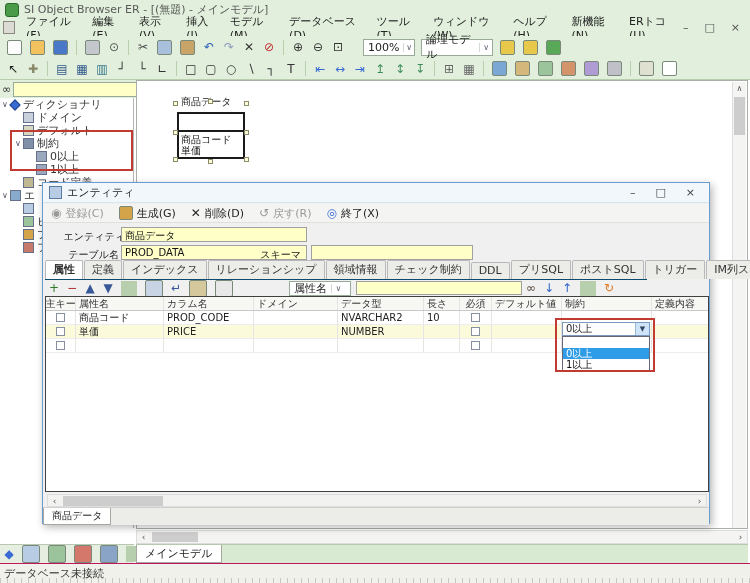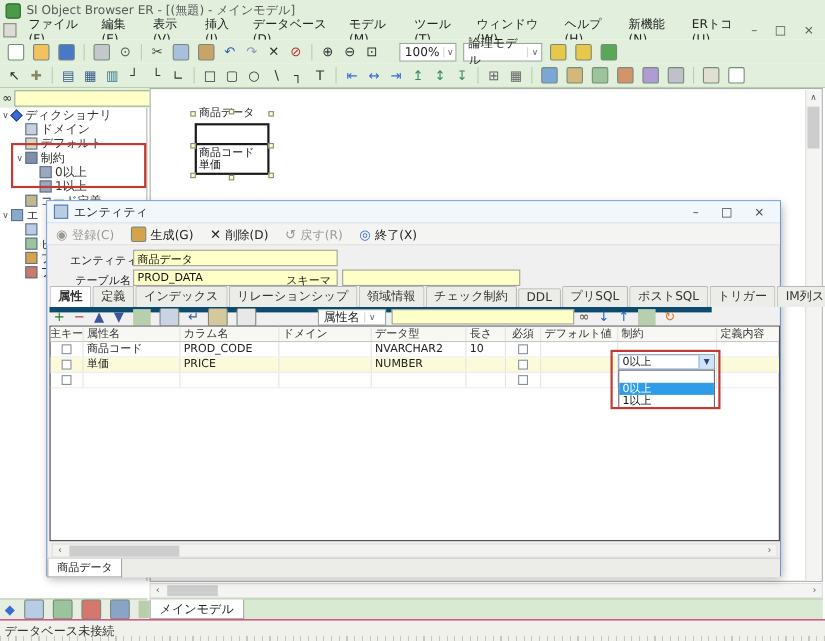--- a/index.html
+++ b/index.html
@@ -76,21 +76,21 @@
   .dlg-ctl{margin-left:auto;display:flex;gap:20px;padding-right:14px;color:#444;font-size:11px;}
   .dlg-tools{position:absolute;left:0;top:21px;width:100%;height:19px;background:#f4f4f2;border-bottom:1px solid #e0e0dc;
              display:flex;align-items:center;padding-left:8px;box-sizing:border-box;}
   .dtb{display:inline-flex;align-items:center;gap:4px;margin-right:15px;font-size:11px;color:#222;}
   .dtb.dis{color:#999;}
   .dtb .g{font-size:12px;}
   .dtb .g.chip{width:12px;height:12px;border:1px solid #7a8a7a;border-radius:2px;display:inline-block;}
   .flabel{position:absolute;font-size:10px;color:#222;text-align:right;width:74px;}
   .ffield{position:absolute;height:15px;background:#ffffc8;border:1px solid #a0a0a0;box-sizing:border-box;
           font-size:10px;padding:1px 3px;color:#111;}
-  .dlg-tabs{position:absolute;left:2px;top:80px;width:602px;height:16px;display:flex;align-items:flex-end;border-bottom:5px solid #0c4a6e;}
+  .dlg-tabs{position:absolute;left:2px;top:80px;width:602px;height:16px;display:flex;align-items:flex-end;border-bottom:1px solid #0c4a6e;}
   .dtab{padding:1px 7px 2px;border:1px solid #b8b8b8;border-bottom:none;background:#ecece8;margin-right:1px;
         font-size:11px;border-radius:2px 2px 0 0;color:#333;white-space:nowrap;}
   .dtab.active{background:#fff;font-weight:bold;}
   .dlg-attrbar{position:absolute;left:2px;top:97px;width:662px;height:16px;display:flex;align-items:center;}
   .acombo{height:15px;margin-left:52px;width:62px;}
   .ainput{width:166px;height:14px;background:#ffffc8;border:1px solid #a0a0a0;margin-left:2px;box-sizing:border-box;font-size:10px;padding:0 2px;}
   .grid{position:absolute;left:2px;top:113px;width:664px;height:196px;background:#fff;border:1px solid #404040;box-sizing:border-box;}
   .ghead,.grow{display:flex;height:13px;line-height:13px;}
   .ghead{background:#f7f7f4;border-bottom:1px solid #c8c8c8;color:#333;}
   .grow{border-bottom:1px solid #ececec;}
@@ -126,22 +126,22 @@
   </div>
 
   <div class="menubar">
     <span class="mdiicon"></span>
     <span style="display:flex;">
 
     <span class="mi">ファイル(F)</span>
         <span class="mi">編集(E)</span>
         <span class="mi">表示(V)</span>
         <span class="mi">挿入(I)</span>
+        <span class="mi">モデル(M)</span>
         <span class="mi">データベース(D)</span>
-        <span class="mi">モデル(M)</span>
         <span class="mi">ツール(T)</span>
         <span class="mi">ウィンドウ(W)</span>
         <span class="mi">ヘルプ(H)</span>
         <span class="mi">新機能(N)</span>
         <span class="mi">ERトコ(U)</span>
       </span>
     <span class="win-controls">
       <span>–</span>
       <span>□</span>
       <span>×</span>

